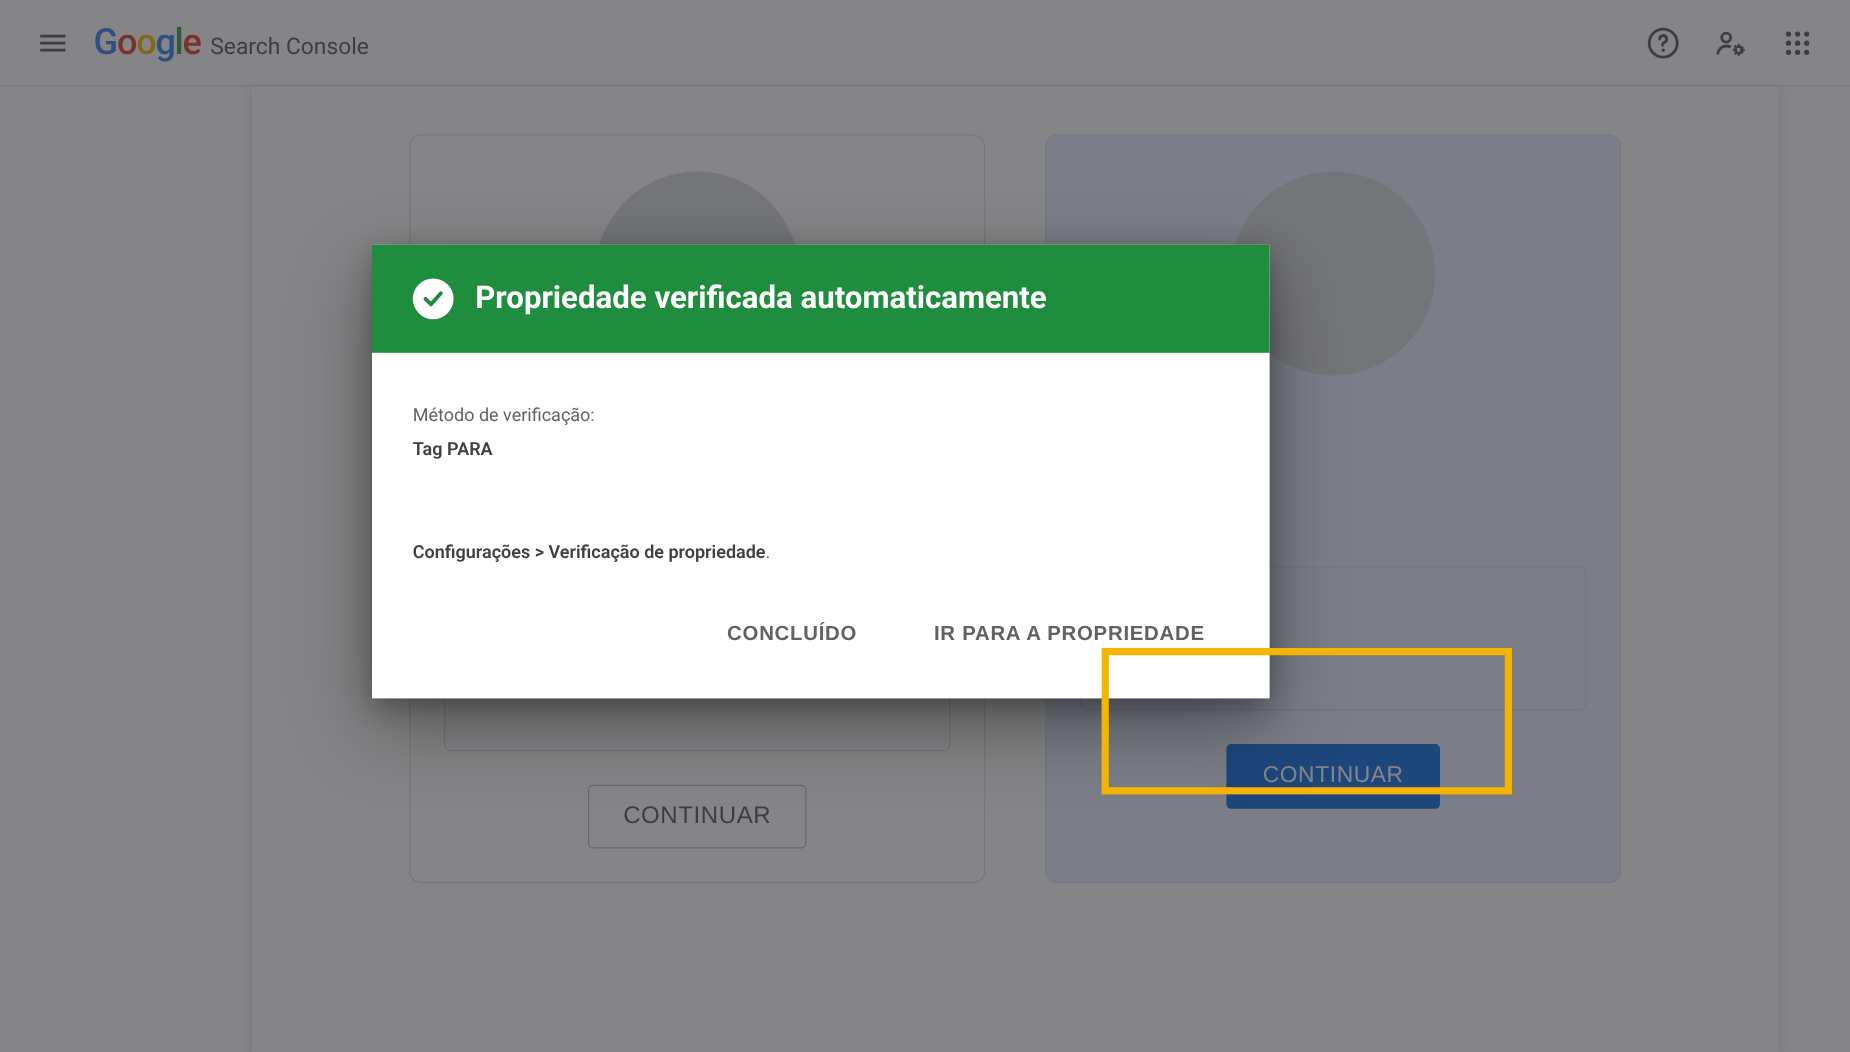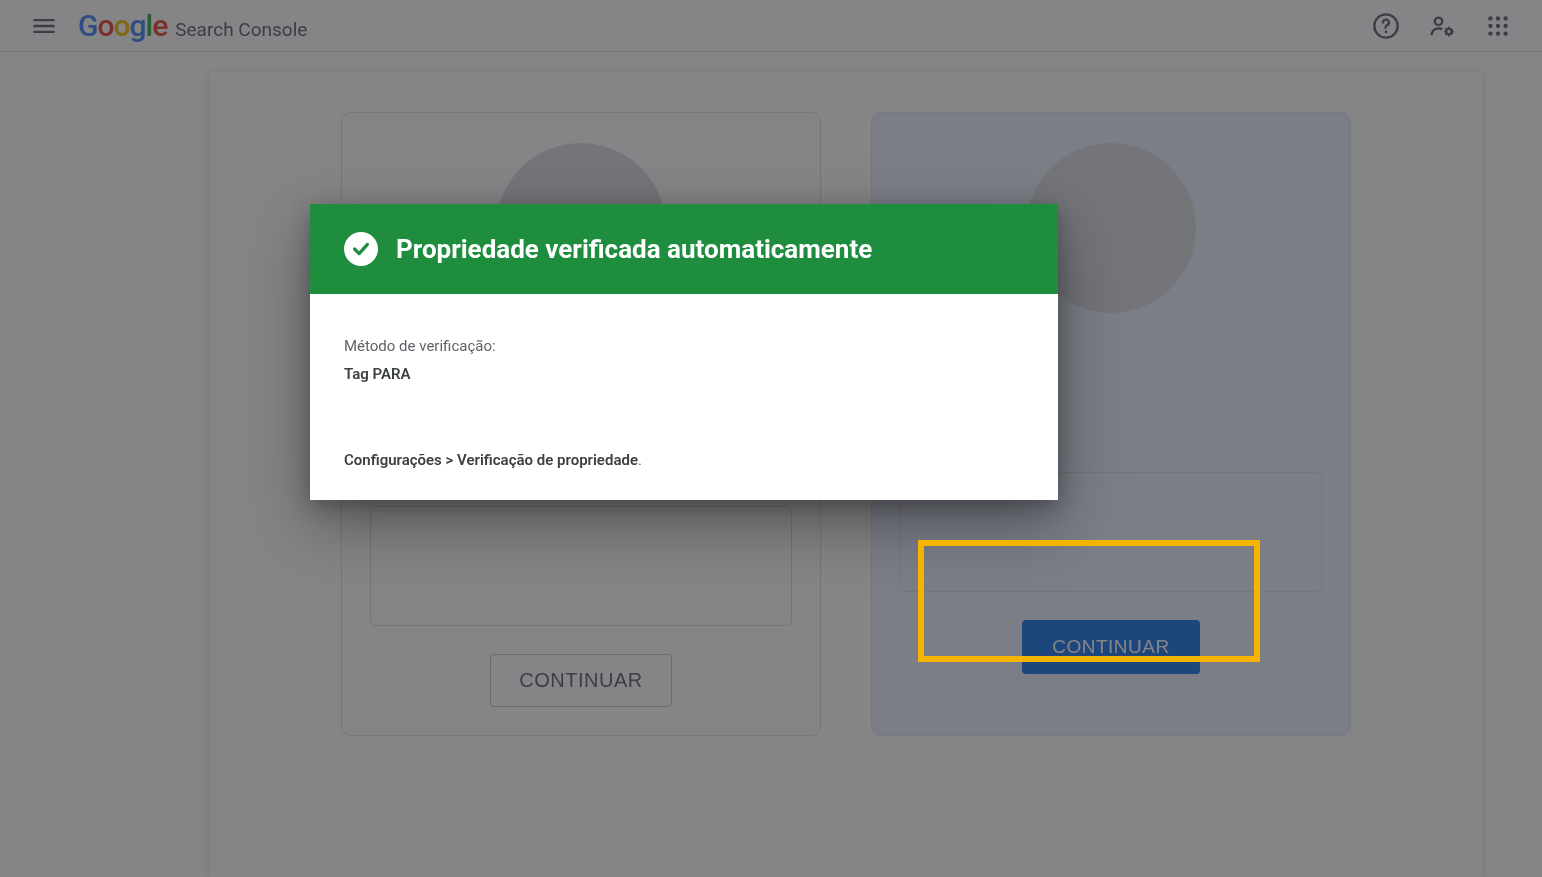--- a/index.html
+++ b/index.html
@@ -9,21 +9,21 @@
     background: #fff;
     color: #202124;
     overflow: hidden;
     position: relative;
     width: 1542px;
     height: 877px;
   }
 
   
   .header {
-    height: 52px;
+    height: 72px;
     display: flex;
     align-items: center;
     padding: 0 20px;
     border-bottom: 1px solid #e0e0e0;
     background: #fff;
   }
   .menu-btn {
     width: 48px; height: 48px;
     display: flex; align-items: center; justify-content: center;
     border-radius: 50%;
@@ -241,15 +241,19 @@
     <div class="modal-title">Propriedade verificada automaticamente</div>
   </div>
   <div class="modal-body">
     <div class="mb-label">Método de verificação:</div>
     <div class="mb-method">Tag PARA</div>
     <div class="mb-para">
       <br>
       <span class="mb-strong">Configurações &gt; Verificação de propriedade</span><span>.</span>
     </div>
   </div>
+  <div class="modal-actions">
+    <button class="txt-btn">CONCLUÍDO</button>
+    <button class="txt-btn">IR PARA A PROPRIEDADE</button>
+  </div>
 </div>
 
 <div class="highlight-box"></div>
 
 </body></html>

